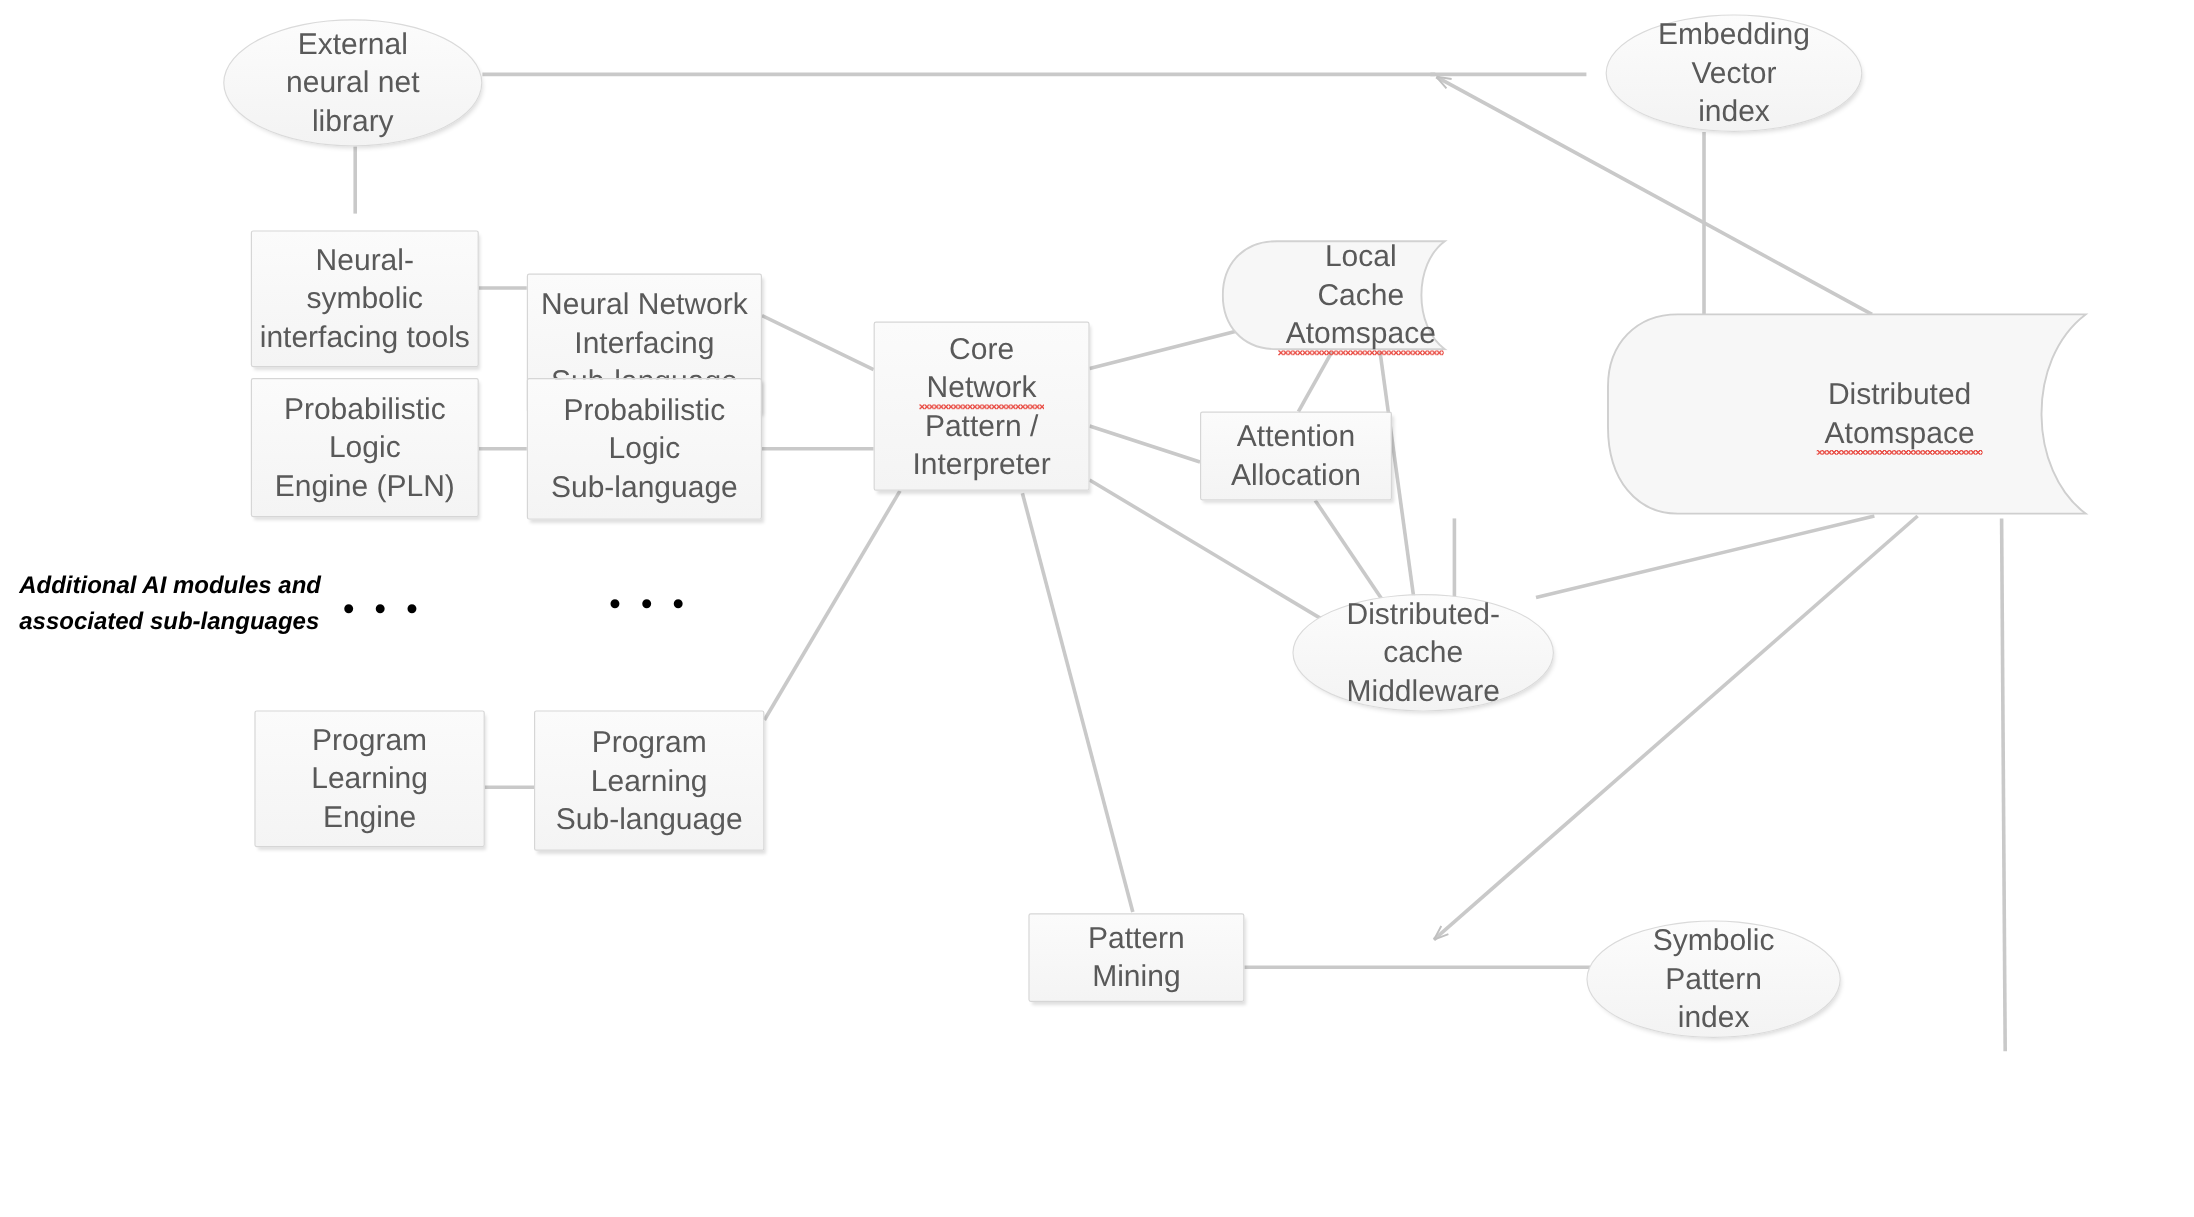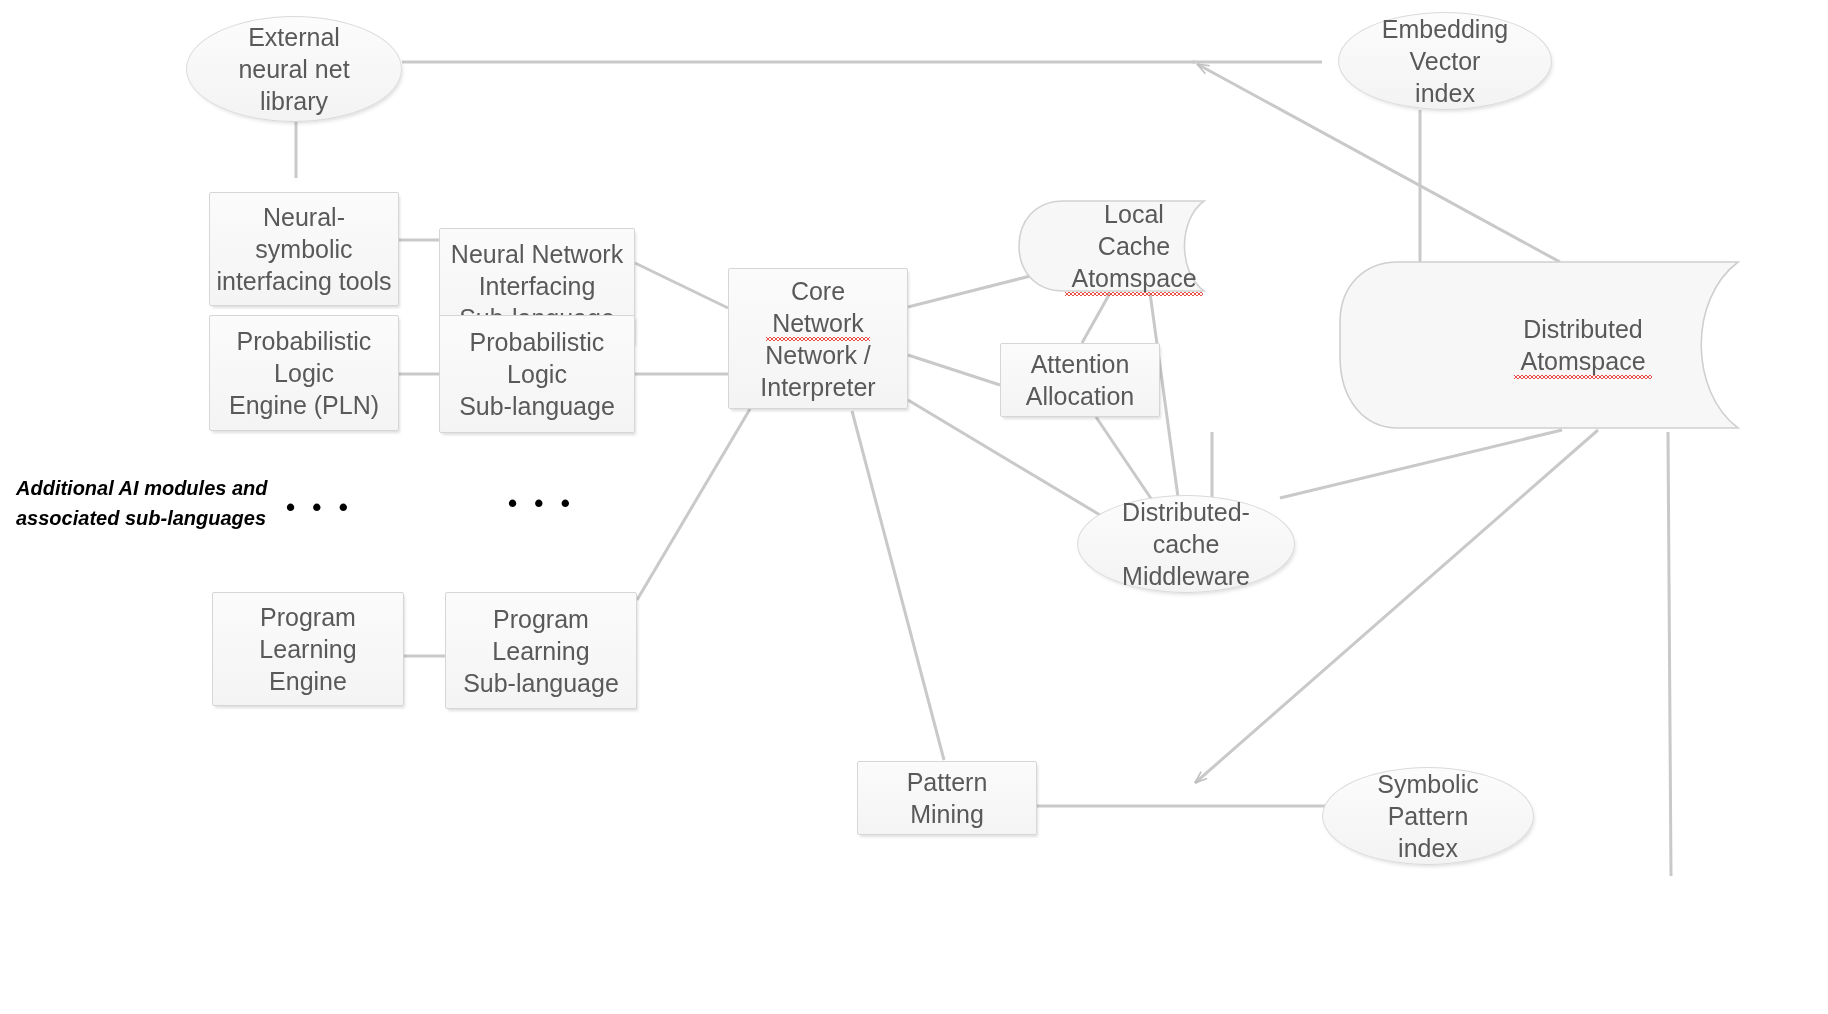--- a/index.html
+++ b/index.html
@@ -197,21 +197,21 @@
 
   <div class="node rect" style="left:439px; top:315px; width:196px; height:118px;">
     <span class="lbl">Probabilistic
 Logic
 Sub-language</span>
   </div>
 
   <div class="node rect" style="left:728px; top:268px; width:180px; height:141px; flex-direction:column;">
     <span class="lbl">Core</span>
     <span class="lbl spell">Network</span>
-    <span class="lbl">Network /</span>
+    <span class="lbl">Pattern /</span>
     <span class="lbl">Interpreter</span>
   </div>
 
   <div class="node tape" style="left:1018px; top:200px; width:232px; height:92px; flex-direction:column;">
     <svg class="tape-svg" viewBox="0 0 232 92" preserveAspectRatio="none">
       <path d="M 46,1 L 186,1 C 160,20 160,72 186,91 L 46,91 C 16,91 1,70 1,46 C 1,22 16,1 46,1 Z" fill="#f7f7f7" stroke="#d2d2d2" stroke-width="1.6"></path>
     </svg>
     <span class="lbl">Local</span>
     <span class="lbl">Cache</span>
     <span class="lbl spell">Atomspace</span>

